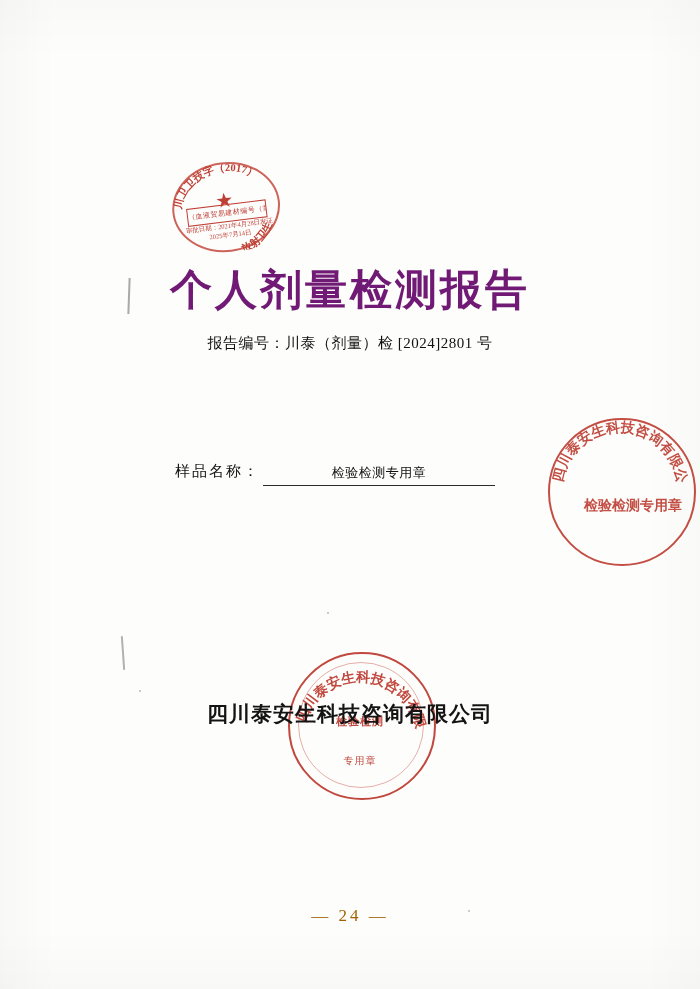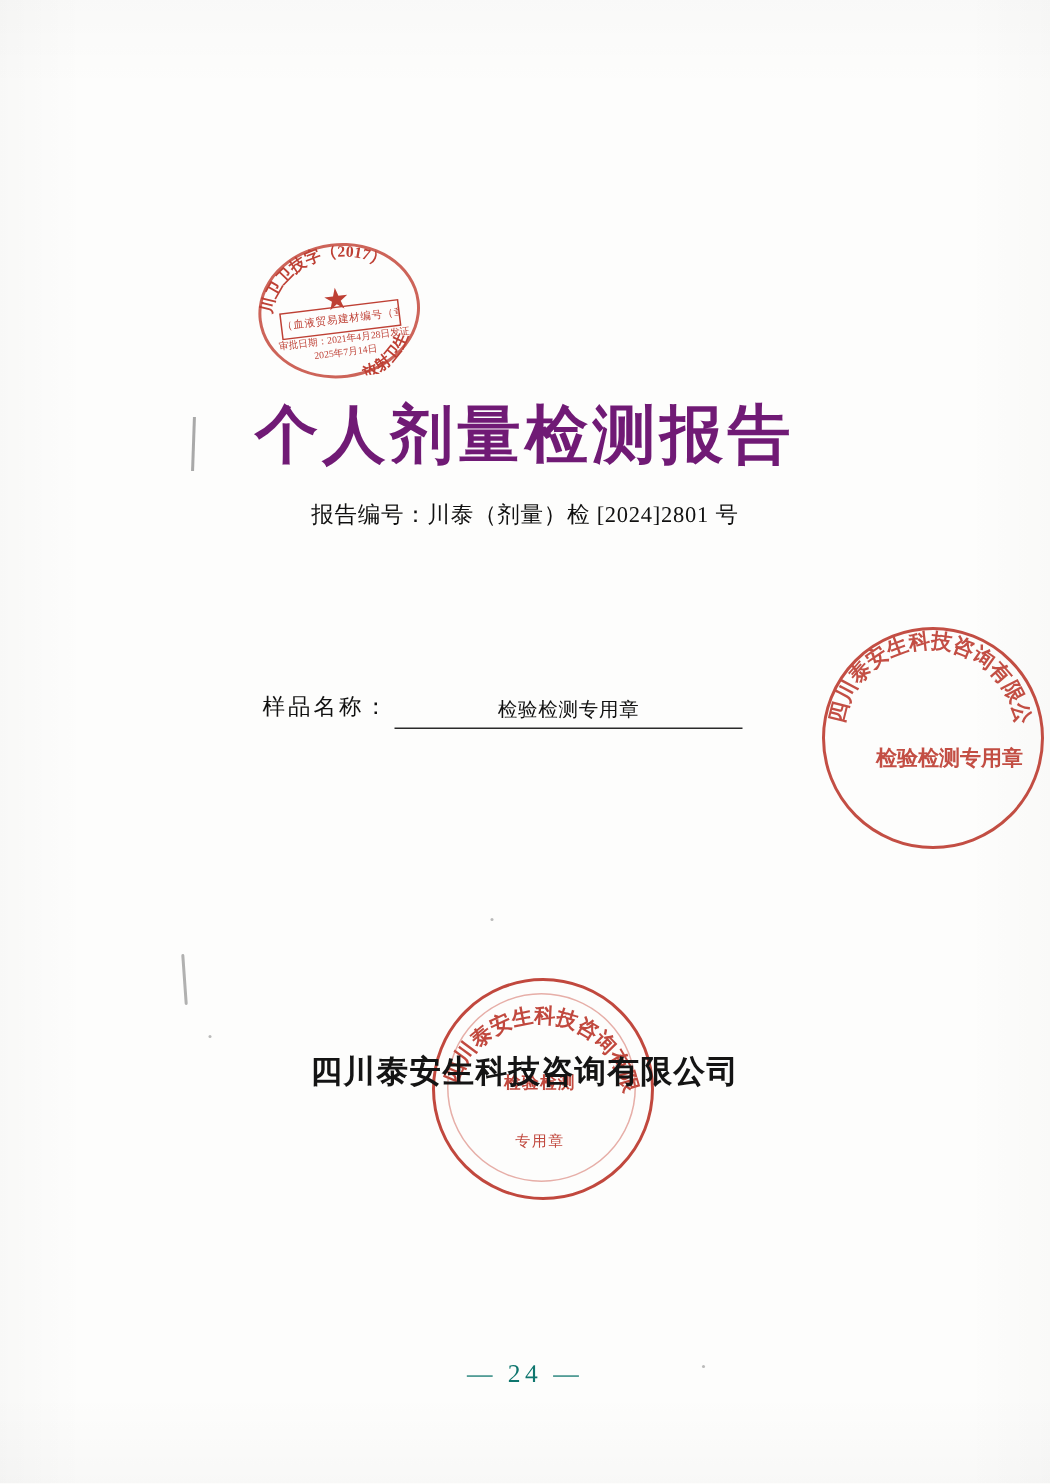--- a/index.html
+++ b/index.html
@@ -257,21 +257,21 @@
 
   
   .page-number {
     position: absolute;
     left: 0;
     top: 906px;
     width: 700px;
     text-align: center;
     font-size: 17px;
     letter-spacing: 3px;
-    color: #0f766e;
+    color: #a16207;
   }
 
   
   .mark {
     position: absolute;
     background: #555;
     opacity: 0.55;
   }
   .mark-v1 {
     left: 128px; top: 278px;

